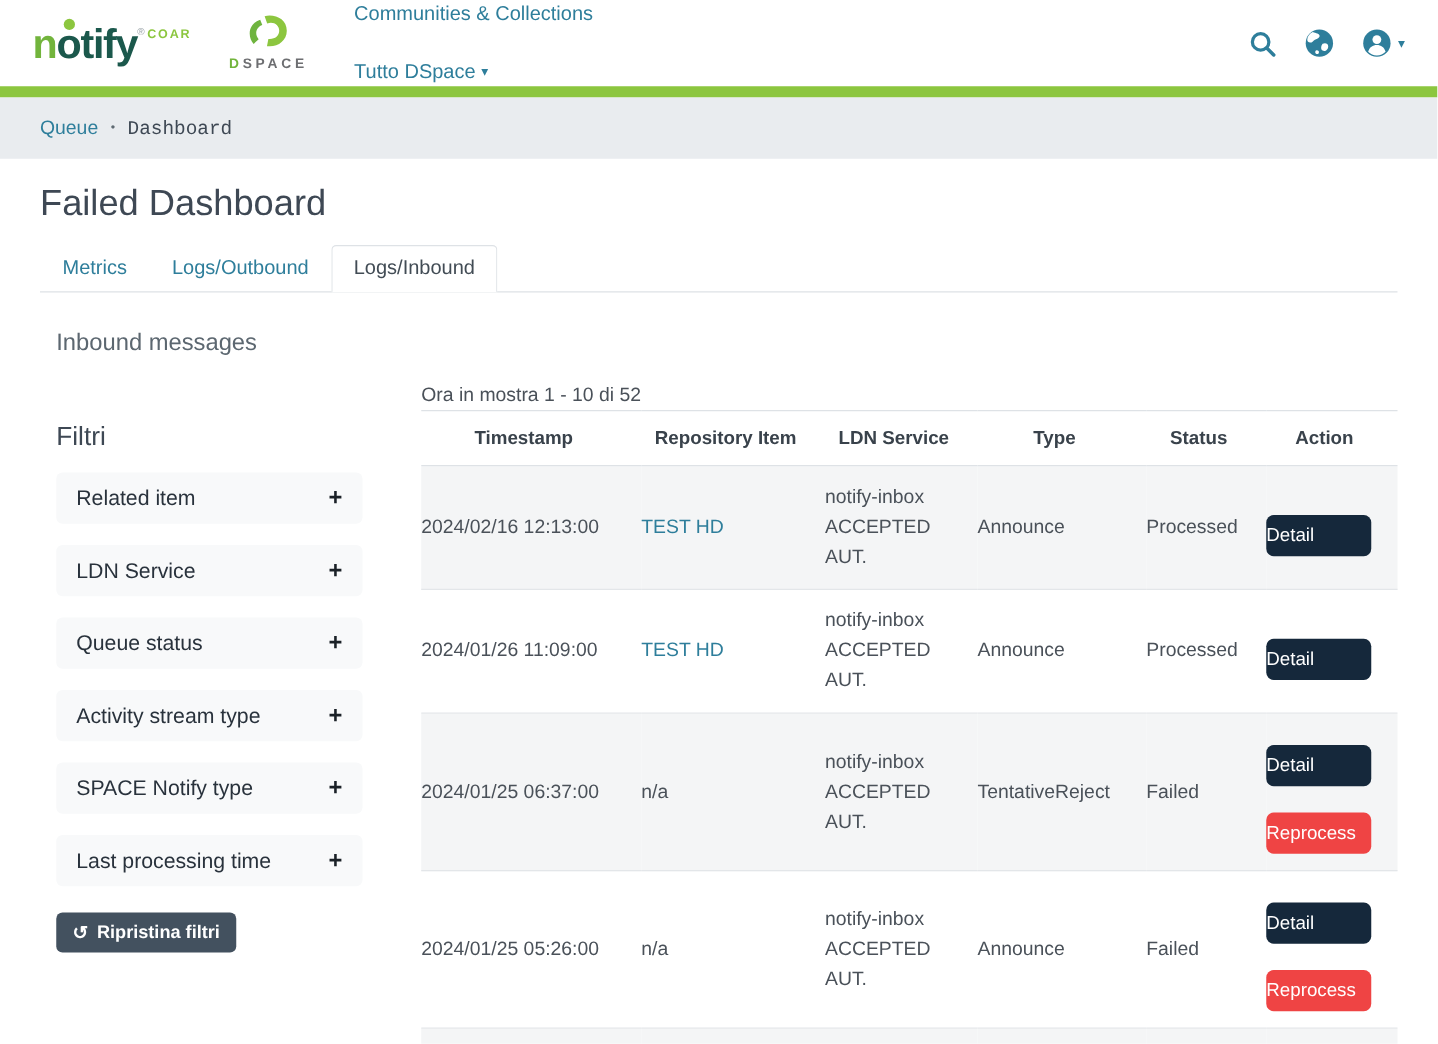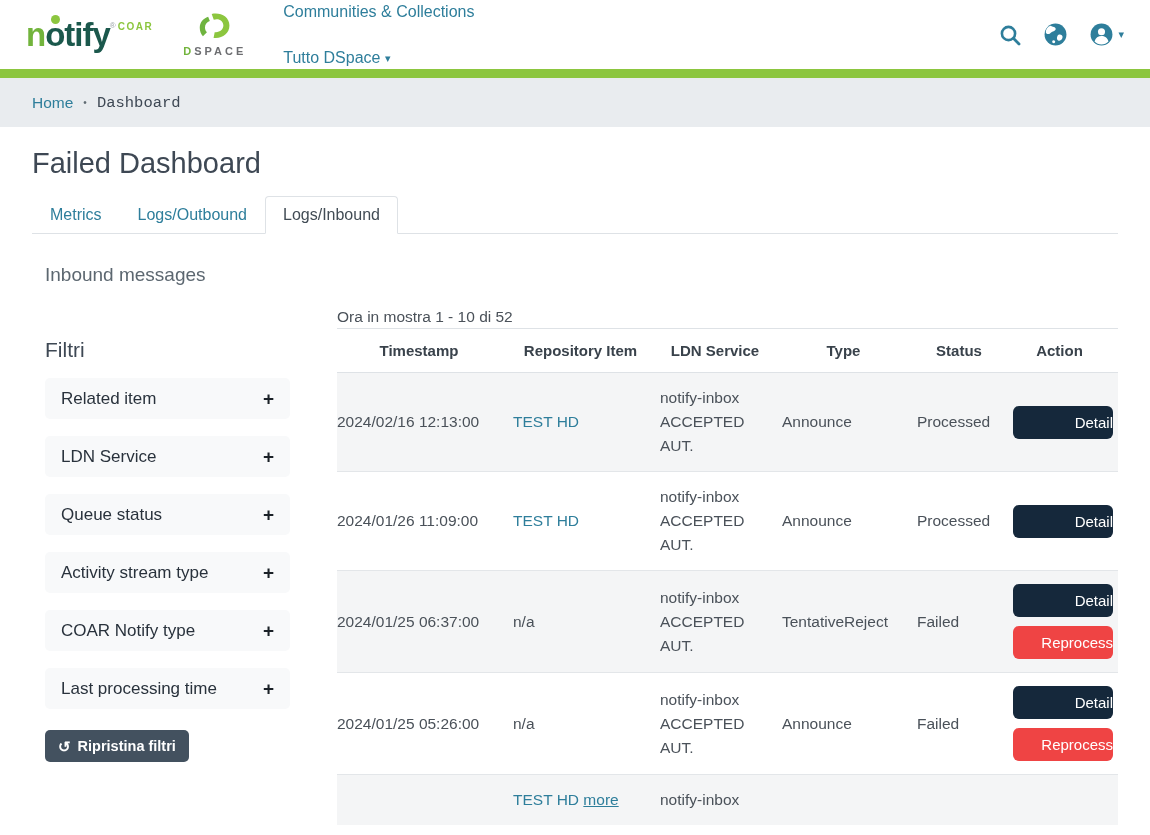--- a/index.html
+++ b/index.html
@@ -71,22 +71,22 @@
   thead th { text-align: center; font-size: 15px; font-weight: 700; color: #39424B;
     padding: 13px 12px 13px 0; border-top: 1px solid #DEE2E6; border-bottom: 1px solid #DEE2E6; }
   tbody td { font-size: 15.5px; color: #4A5159; padding: 13px 12px 13px 0; vertical-align: middle;
     line-height: 1.55; border-top: 1px solid #E3E6E9; }
   tbody tr:first-child td { border-top: none; }
   tbody tr:nth-child(odd) { background: #F4F5F6; }
   tbody tr:last-child td { vertical-align: top; }
   .item-link { color: #2E7E9B; text-decoration: none; cursor: pointer; }
   .more-link { text-decoration: underline; }
   .action-stack { display: flex; flex-direction: column; gap: 9px; align-items: flex-start; }
-  .btn { width: 100px; padding: 8px 0; border: none; border-radius: 6px; color: #fff; font-size: 15px;
-    font-family: inherit; cursor: pointer; text-align: right; }
+  .btn { width: 84px; padding: 8px 0; border: none; border-radius: 6px; color: #fff; font-size: 15px;
+    font-family: inherit; cursor: pointer; text-align: left; margin-top: 12px; }
   .btn-dark { background: #15283B; }
   .btn-orange { background: #ef4444; }
 </style>
 </head>
 <body>
 
 <header class="top-header">
   <a class="notify-logo">
     <span class="logo-n">n</span><span class="logo-dot"></span><span class="logo-rest">otify</span><span class="logo-reg">®</span><span class="logo-coar">COAR</span>
   </a>
@@ -125,21 +125,21 @@
         <path d="M5.3 18.6c1-3.6 3.6-5.2 6.7-5.2s5.7 1.6 6.7 5.2c-1.8 1.8-4.1 2.9-6.7 2.9s-4.9-1.1-6.7-2.9z" fill="#fff"></path>
       </svg>
       <span class="user-caret">▾</span>
     </span>
   </div>
 </header>
 
 <div class="green-bar"></div>
 
 <div class="breadcrumb-bar">
-  <a class="crumb-home">Home</a>
+  <a class="crumb-home">Queue</a>
   <span class="crumb-sep">•</span>
   <span class="crumb-current">Dashboard</span>
 </div>
 
 <main>
   <h1 class="page-title">Failed Dashboard</h1>
 
   <div class="tabs">
       <a class="tab">Metrics</a>
       <a class="tab">Logs/Outbound</a>
@@ -162,21 +162,21 @@
           </div>
           <div class="filter-box">
             <span class="filter-label">Queue status</span>
             <span class="filter-plus">+</span>
           </div>
           <div class="filter-box">
             <span class="filter-label">Activity stream type</span>
             <span class="filter-plus">+</span>
           </div>
           <div class="filter-box">
-            <span class="filter-label">COAR Notify type</span>
+            <span class="filter-label">SPACE Notify type</span>
             <span class="filter-plus">+</span>
           </div>
           <div class="filter-box">
             <span class="filter-label">Last processing time</span>
             <span class="filter-plus">+</span>
           </div>
         </div>
       <button class="reset-btn">
         <span class="reset-icon">↺</span>
         <span>Ripristina filtri</span>

